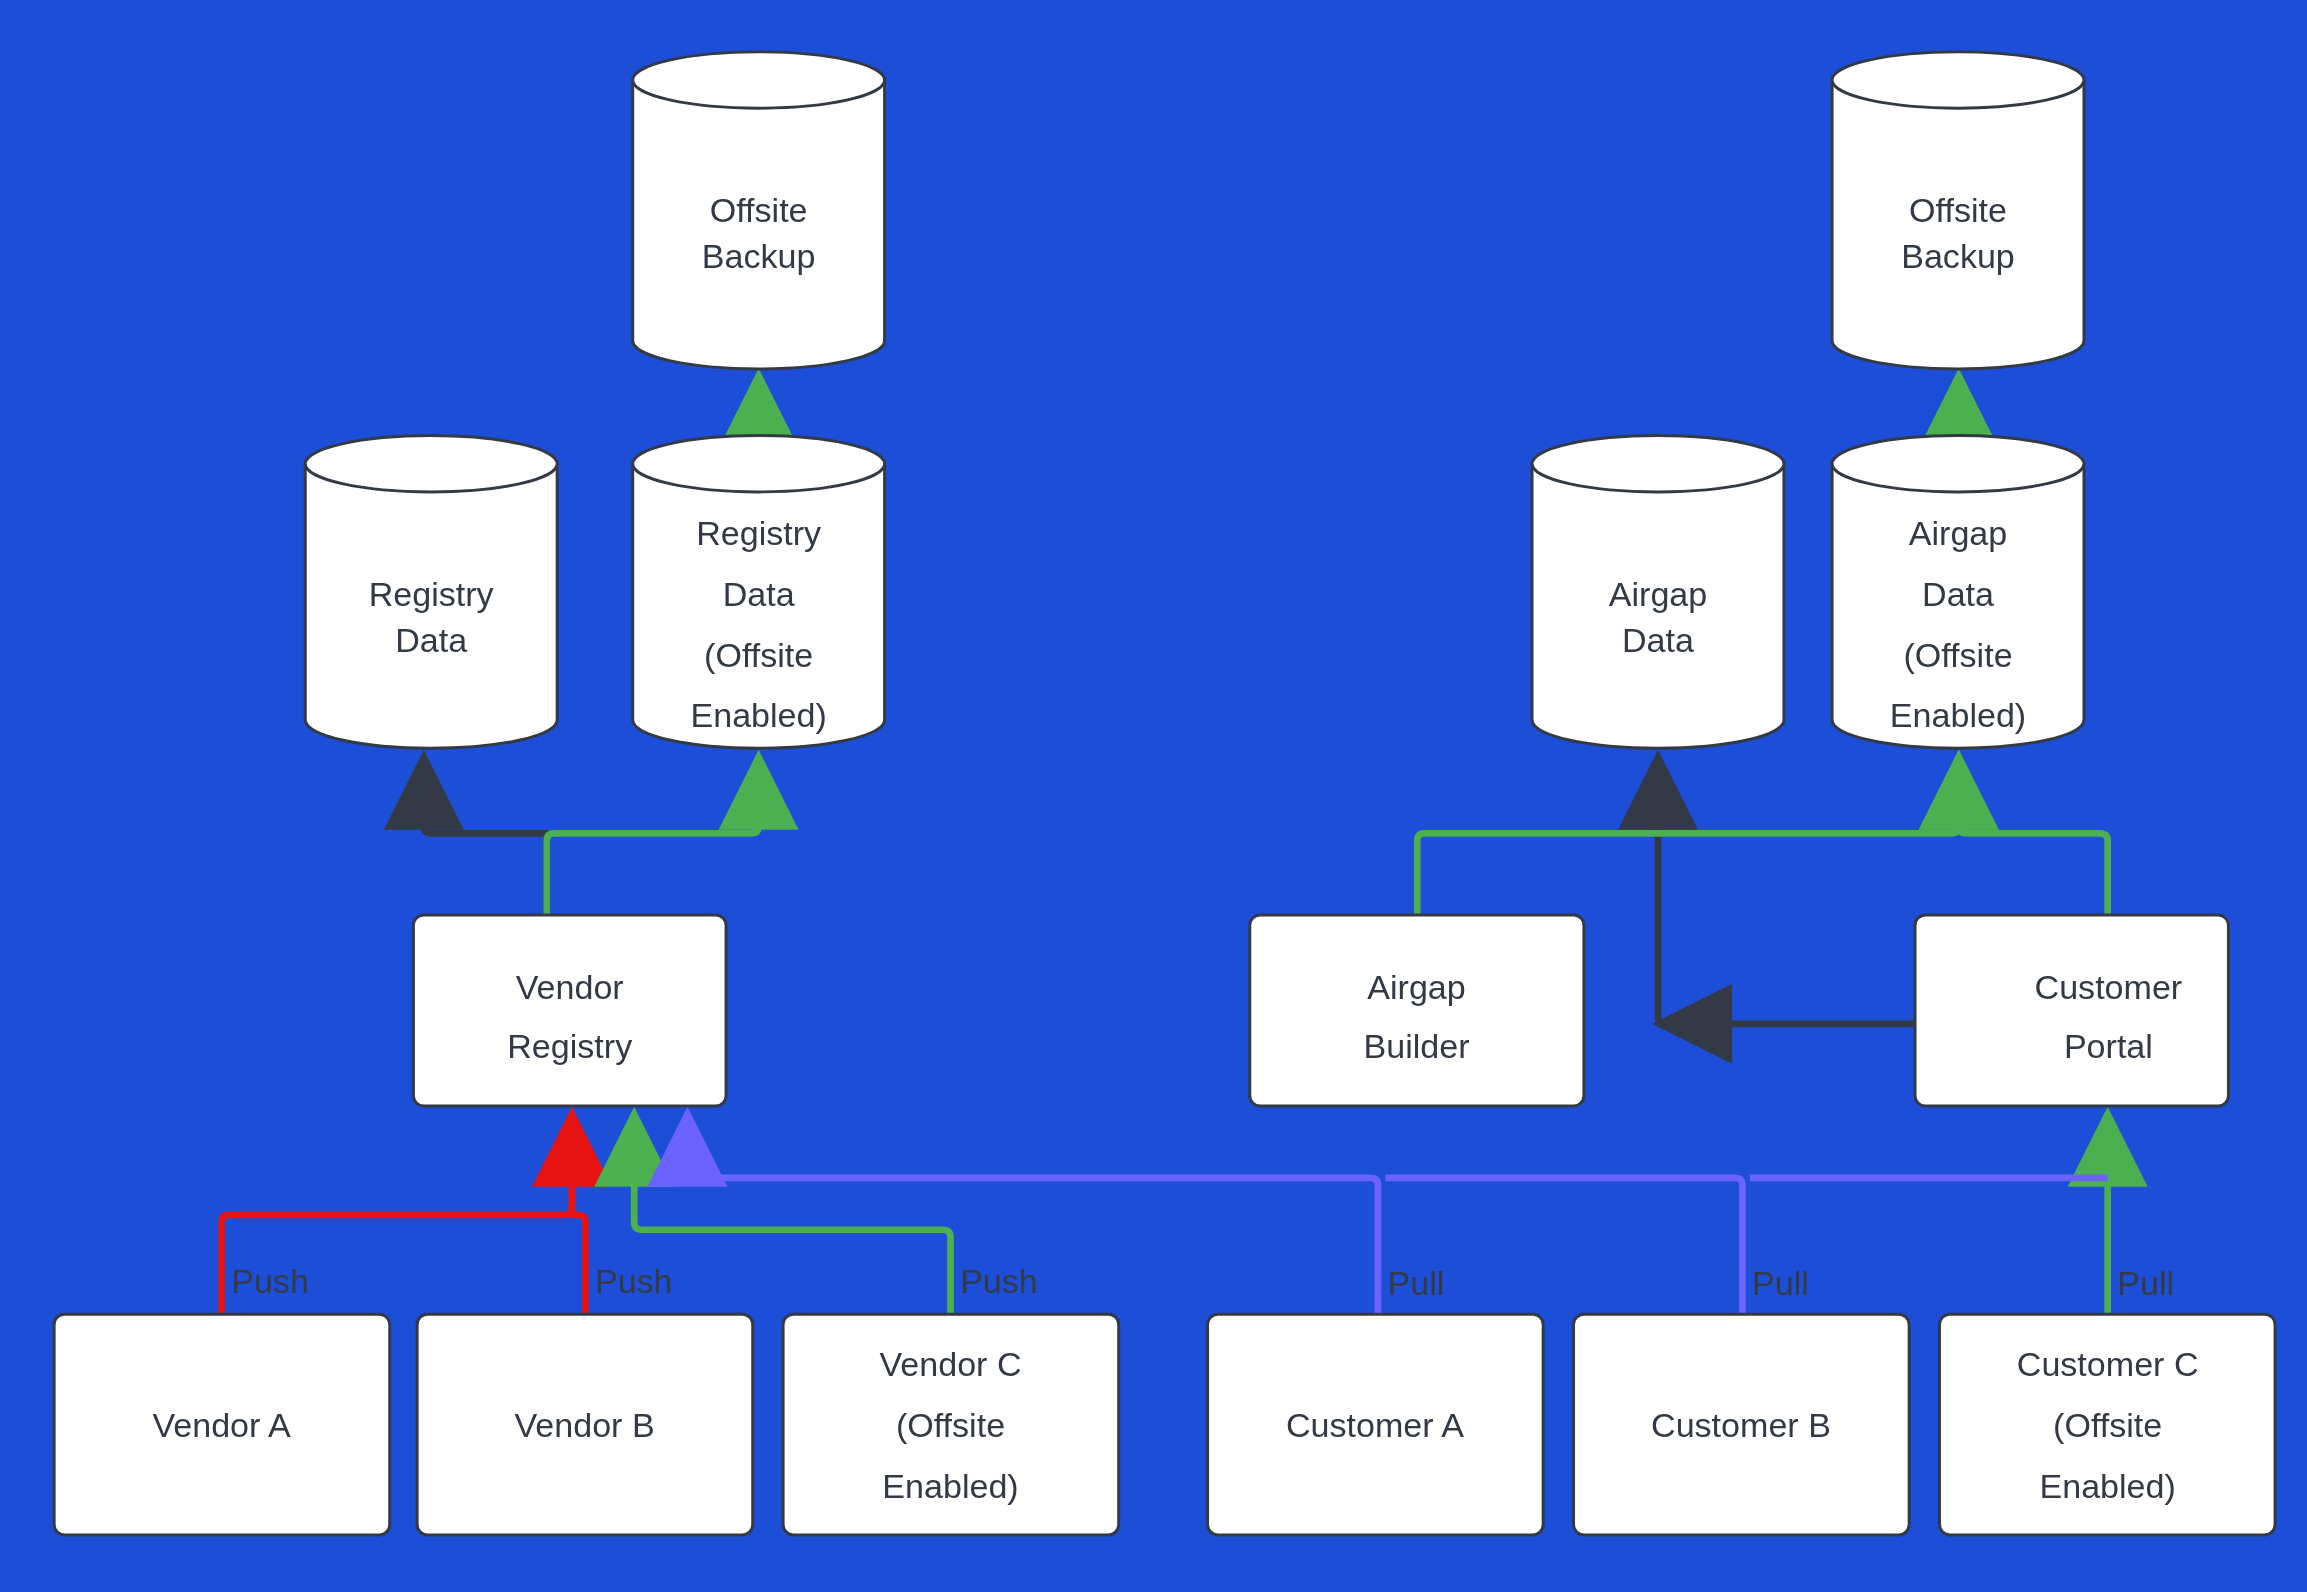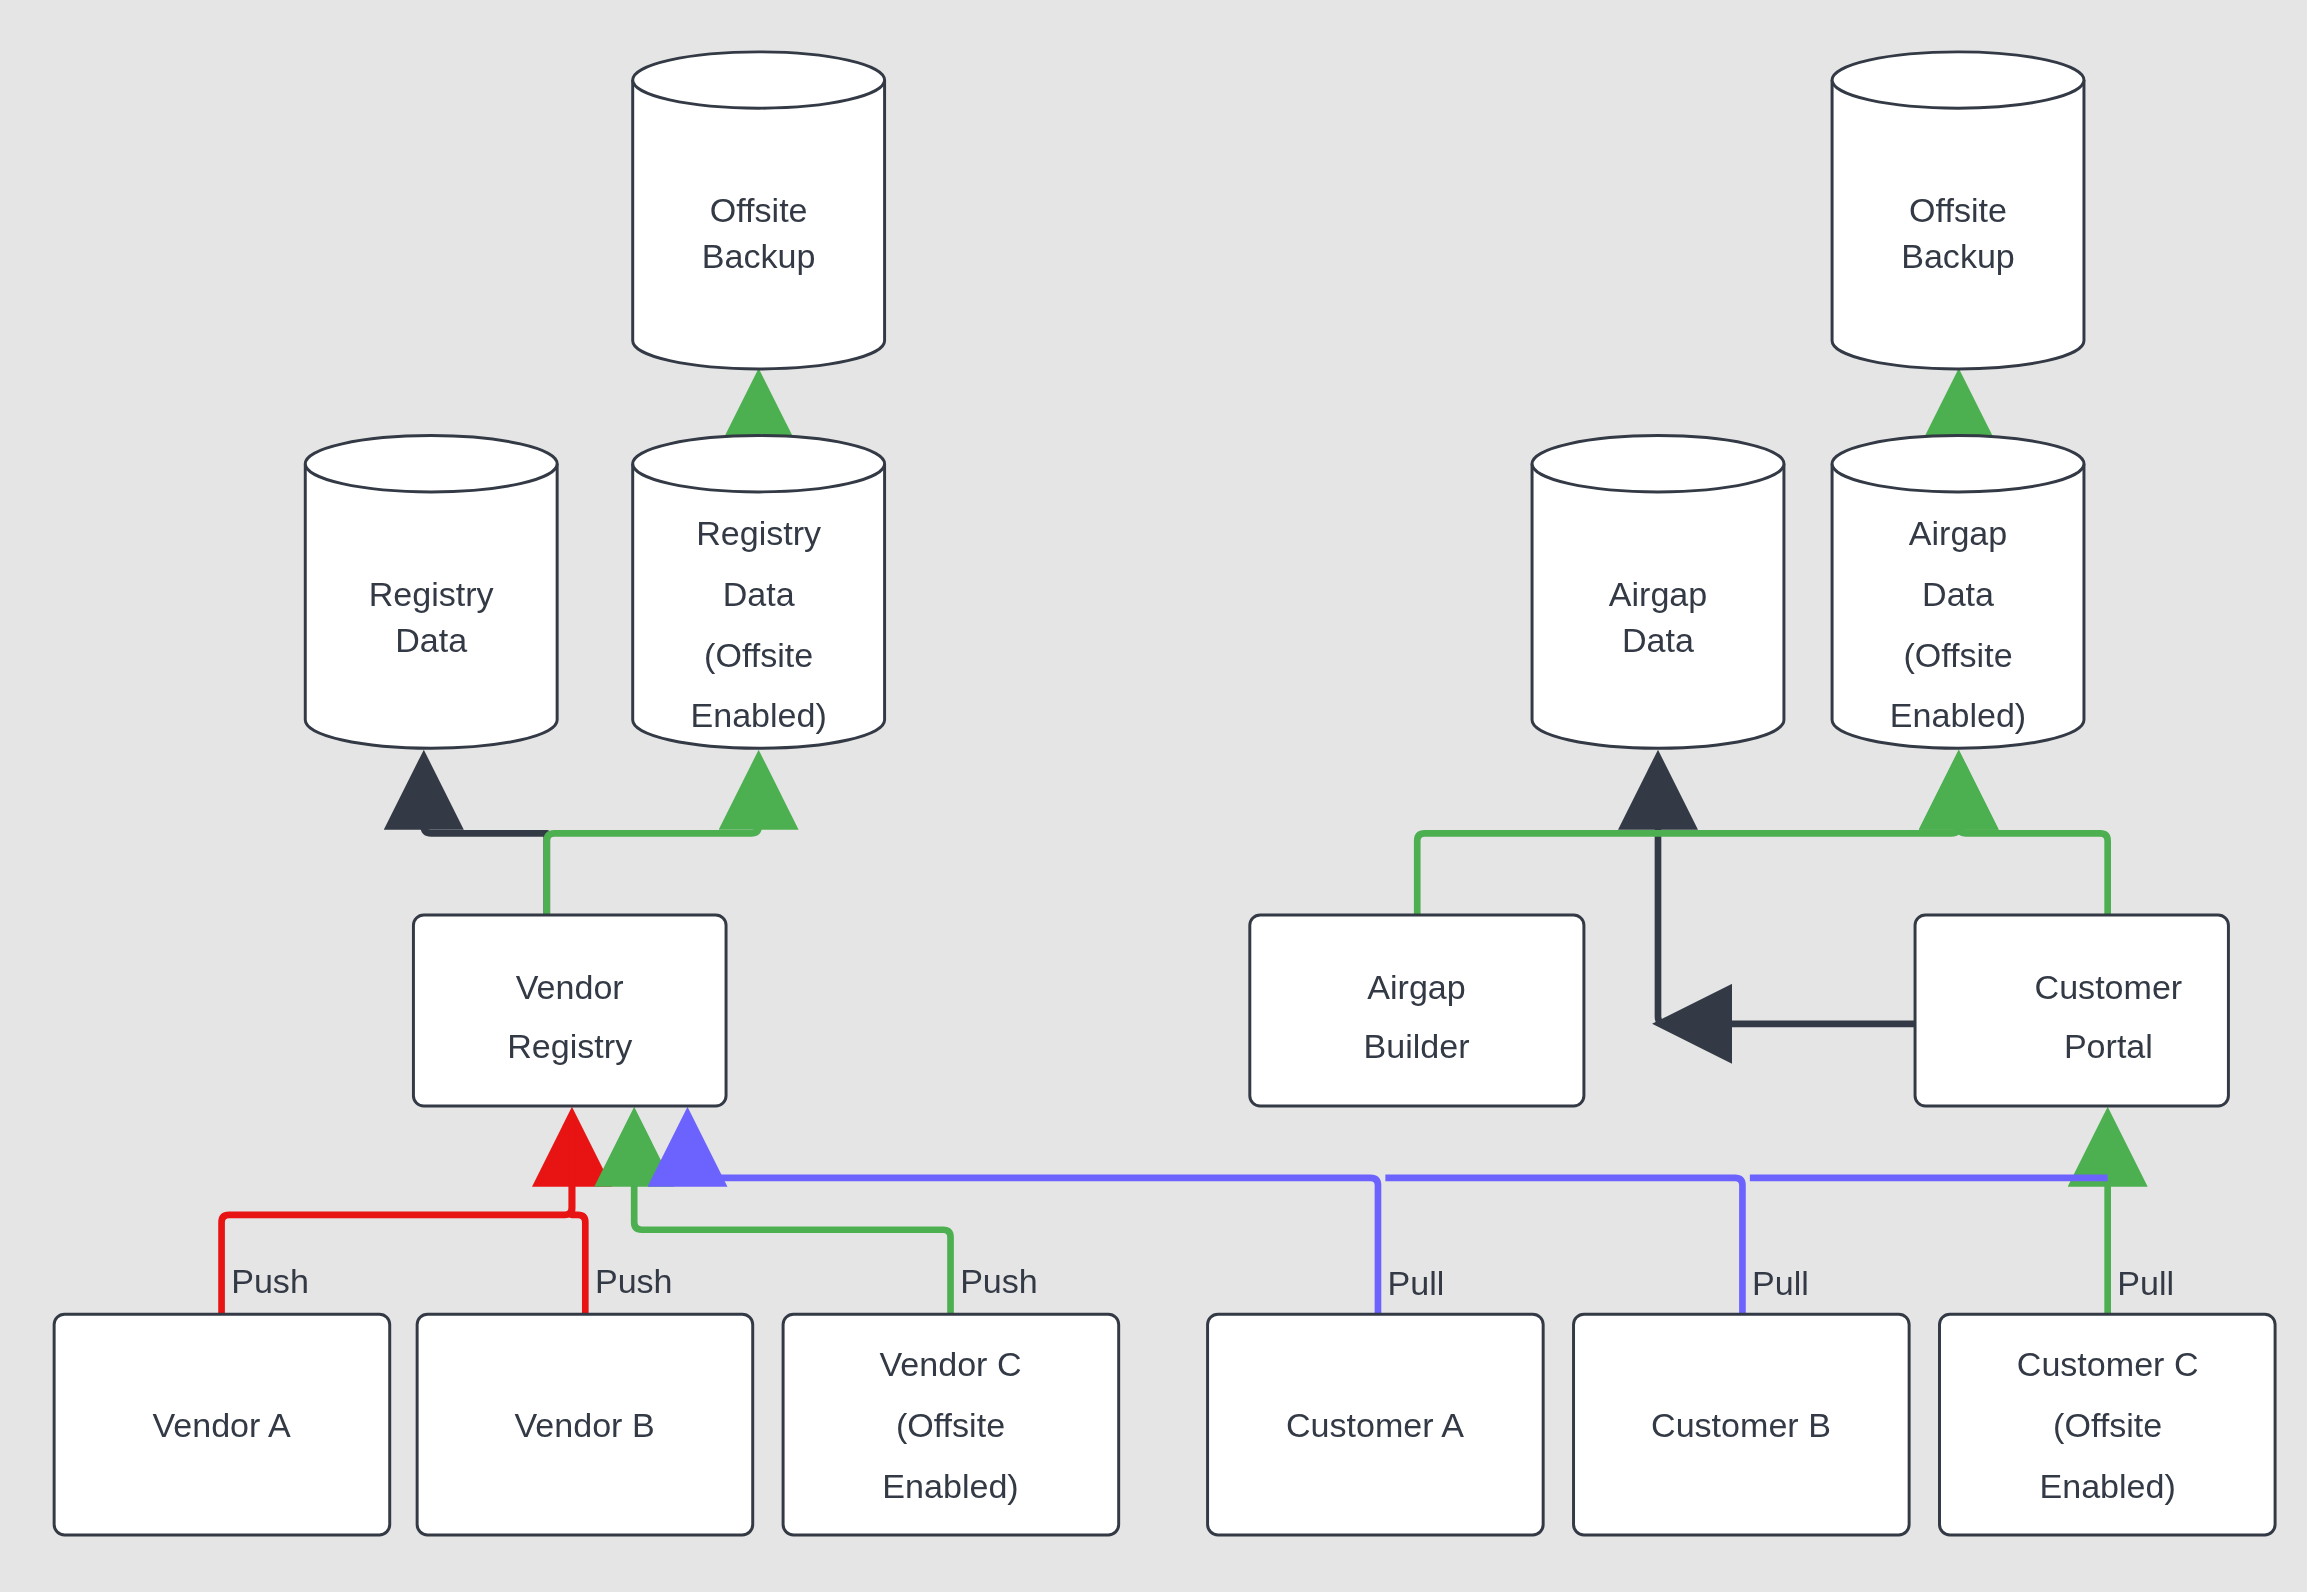--- a/index.html
+++ b/index.html
@@ -1,17 +1,17 @@
 <!DOCTYPE html>
 <html style="font-size:12px"><head>
 <meta charset="utf-8">
 <style>
   html,body{margin:0;padding:0;background:#ffffff;}
   body{width:2307px;height:1592px;font-family:"Liberation Sans",sans-serif;}
-  #stage{position:relative;width:2307px;height:1592px;overflow:hidden;background:#e5e5e5;text-align:right;}
+  #stage{position:relative;width:2307px;height:1592px;overflow:hidden;background:#1d4ed8;text-align:right;}
   svg#diagram{position:absolute;left:0;top:0;width:2307px;height:1592px;display:block;}
   .node-label{font-family:"Liberation Sans",sans-serif;font-size:46px;fill:#333a45;}
   .edge-label{font-family:"Liberation Sans",sans-serif;font-size:46px;fill:#333a45;}
   .shape-fill{fill:#ffffff;}
   .shape-stroke{stroke:#333a45;stroke-width:4;fill:none;}
 </style>
 </head>
 <body>
 
 <div id="stage">

